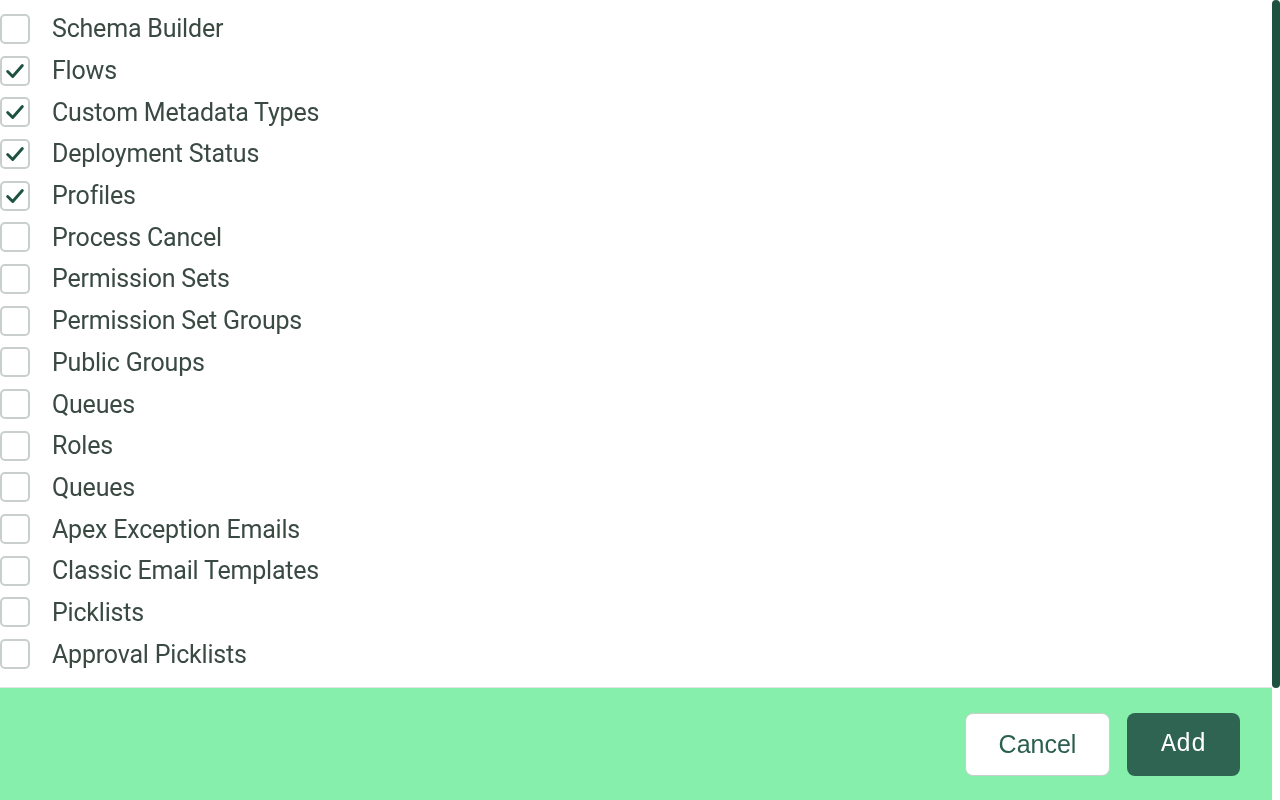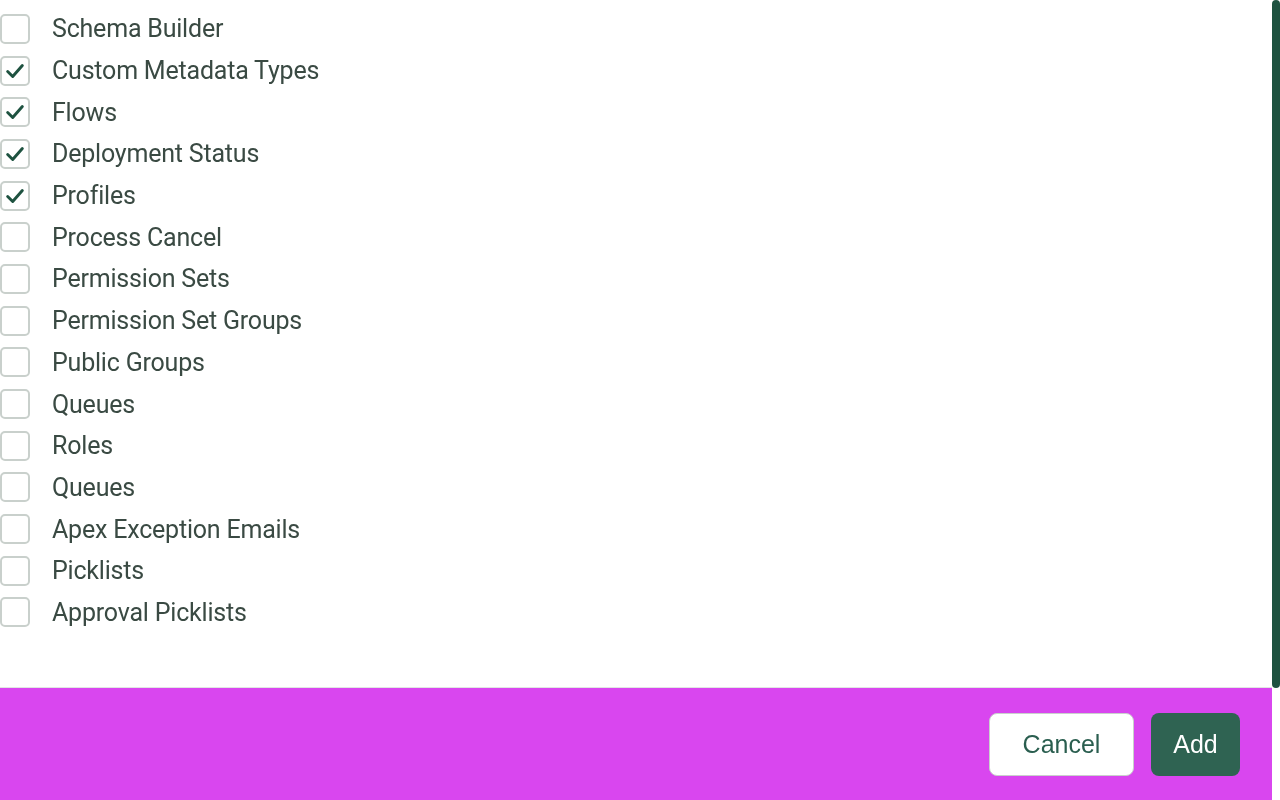--- a/index.html
+++ b/index.html
@@ -60,21 +60,21 @@
       font-weight: 400;
       letter-spacing: -0.2px;
     }
     
     .footer {
       position: absolute;
       bottom: 0;
       left: 0;
       width: 1272px;
       height: 113px;
-      background: #d946ef;
+      background: #86efac;
       border-top: 1px solid #e1e5e3;
       display: flex;
       align-items: center;
       justify-content: flex-end;
       padding-right: 32px;
       gap: 17px;
     }
     
     .btn {
       height: 63px;
@@ -89,23 +89,24 @@
     }
     
     .btn-cancel {
       width: 145px;
       background: #fff;
       color: #2a5e4f;
       border: 1.5px solid #c9d0cc;
     }
     
     .btn-add {
-      width: 89px;
+      width: 113px;
       background: #2f6352;
       color: #fff;
+      font-family: Liberation Mono, monospace;
     }
     
     .scrollbar-edge {
       position: absolute;
       right: 0;
       top: 0;
       width: 8px;
       height: 688px;
       background: #1e5240;
       border-radius: 4px;
@@ -118,36 +119,36 @@
 <div class="checkbox-row">
       <div class="checkbox"></div>
       <span class="checkbox-label">Schema Builder</span>
     </div>
     <div class="checkbox-row">
       <div class="checkbox checked">
         <svg viewBox="0 0 24 24" fill="none" stroke="#1e5240" stroke-width="3.2" stroke-linecap="round" stroke-linejoin="round">
           <polyline points="4 12.5 9.5 18 20 6"></polyline>
         </svg>
       </div>
+      <span class="checkbox-label">Flows</span>
+    </div>
+    <div class="checkbox-row">
+      <div class="checkbox checked">
+        <svg viewBox="0 0 24 24" fill="none" stroke="#1e5240" stroke-width="3.2" stroke-linecap="round" stroke-linejoin="round">
+          <polyline points="4 12.5 9.5 18 20 6"></polyline>
+        </svg>
+      </div>
       <span class="checkbox-label">Custom Metadata Types</span>
     </div>
     <div class="checkbox-row">
       <div class="checkbox checked">
         <svg viewBox="0 0 24 24" fill="none" stroke="#1e5240" stroke-width="3.2" stroke-linecap="round" stroke-linejoin="round">
           <polyline points="4 12.5 9.5 18 20 6"></polyline>
         </svg>
       </div>
-      <span class="checkbox-label">Flows</span>
-    </div>
-    <div class="checkbox-row">
-      <div class="checkbox checked">
-        <svg viewBox="0 0 24 24" fill="none" stroke="#1e5240" stroke-width="3.2" stroke-linecap="round" stroke-linejoin="round">
-          <polyline points="4 12.5 9.5 18 20 6"></polyline>
-        </svg>
-      </div>
       <span class="checkbox-label">Deployment Status</span>
     </div>
     <div class="checkbox-row">
       <div class="checkbox checked">
         <svg viewBox="0 0 24 24" fill="none" stroke="#1e5240" stroke-width="3.2" stroke-linecap="round" stroke-linejoin="round">
           <polyline points="4 12.5 9.5 18 20 6"></polyline>
         </svg>
       </div>
       <span class="checkbox-label">Profiles</span>
     </div>
@@ -175,20 +176,24 @@
       <div class="checkbox"></div>
       <span class="checkbox-label">Roles</span>
     </div>
     <div class="checkbox-row">
       <div class="checkbox"></div>
       <span class="checkbox-label">Queues</span>
     </div>
     <div class="checkbox-row">
       <div class="checkbox"></div>
       <span class="checkbox-label">Apex Exception Emails</span>
+    </div>
+    <div class="checkbox-row">
+      <div class="checkbox"></div>
+      <span class="checkbox-label">Classic Email Templates</span>
     </div>
     <div class="checkbox-row">
       <div class="checkbox"></div>
       <span class="checkbox-label">Picklists</span>
     </div>
     <div class="checkbox-row">
       <div class="checkbox"></div>
       <span class="checkbox-label">Approval Picklists</span>
     </div>
   </div>

